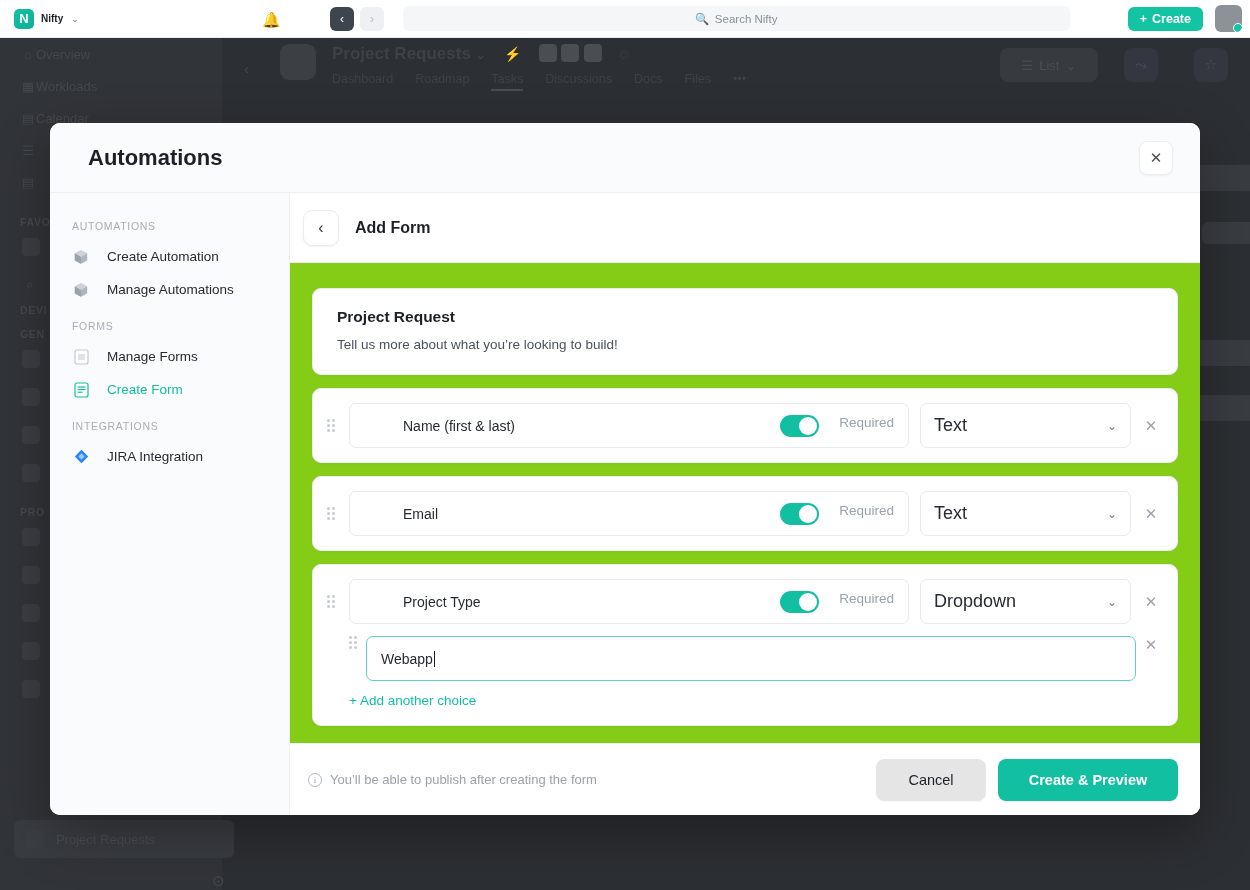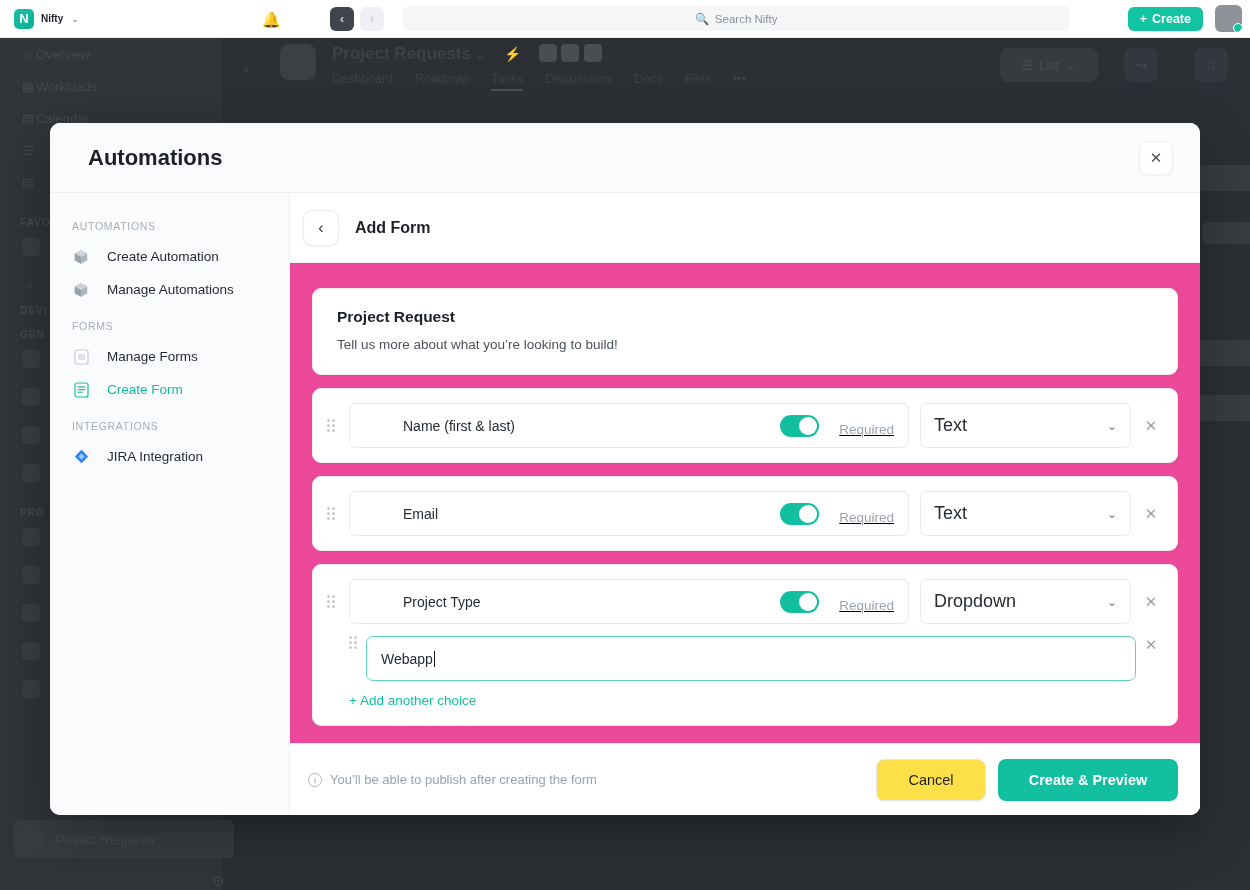--- a/index.html
+++ b/index.html
@@ -131,21 +131,21 @@
     padding-left: 13px; border-bottom: 1px solid #eceff2; flex: 0 0 70px;
   }
   .back-btn {
     width: 36px; height: 36px; border-radius: 9px; background: #fff;
     border: 1px solid #e9ecf0; display: flex; align-items: center; justify-content: center;
     color: #343a42; font-size: 16px; cursor: pointer;
     box-shadow: 0 1px 2px rgba(16,24,40,.05);
   }
   .mmain-title { font-size: 16px; font-weight: bold; color: #1d2127; }
 
-  .mscroll { flex: 1; overflow-y: auto; padding: 25px 22px 10px 22px; background: #ec4899; }
+  .mscroll { flex: 1; overflow-y: auto; padding: 25px 22px 10px 22px; background: #84cc16; }
 
   .card {
     border: 1px solid #eaedf1; border-radius: 9px; background: #fff;
     margin-bottom: 13px; box-shadow: 0 1px 2px rgba(16,24,40,.03);
   }
   .intro { padding: 19px 24px 22px 24px; }
   .intro-title { font-size: 15.5px; font-weight: bold; color: #1d2127; margin-bottom: 11px; }
   .intro-sub { font-size: 13.5px; color: #4b525c; }
 
   .field-card { padding: 14px 17px 14px 14px; }
@@ -155,21 +155,21 @@
     grid-template-rows: 3px 3px 3px; gap: 2px; cursor: grab;
   }
   .grip i { background: #c6ccd4; border-radius: 50%; width: 3px; height: 3px; display:block; }
 
   .fieldbox {
     flex: 1; height: 45px; border: 1px solid #e6e9ee; border-radius: 7px;
     display: flex; align-items: center; padding: 0 14px; background: #fff;
     min-width: 0;
   }
   .fieldbox .fname { font-size: 14px; color: #262b33; margin-left: 39px; }
-  .req-wrap { margin-left: auto; display: flex; align-items: flex-end; gap: 20px; text-decoration: underline; }
+  .req-wrap { margin-left: auto; display: flex; align-items: flex-start; gap: 20px; }
   .toggle {
     width: 39px; height: 22px; border-radius: 11px; background: #12bfa1;
     position: relative; cursor: pointer; flex: 0 0 39px;
   }
   .toggle::after {
     content: ""; position: absolute; right: 2px; top: 2px;
     width: 18px; height: 18px; border-radius: 50%; background: #fff;
   }
   .req-label { font-size: 13.5px; color: #9aa2ad; }
 
@@ -202,21 +202,21 @@
     display: flex; align-items: center; padding: 0 22px 0 18px; background: #fff;
   }
   .note { display: flex; align-items: center; gap: 8px; font-size: 13px; color: #9aa2ad; }
   .info-circle {
     width: 14px; height: 14px; border-radius: 50%; border: 1px solid #b2b9c2;
     color: #9aa2ad; font-size: 9px; display: flex; align-items: center; justify-content: center;
     font-family: "Liberation Serif", serif;
   }
   .btns { margin-left: auto; display: flex; gap: 12px; }
   .btn-cancel {
-    width: 110px; height: 42px; border-radius: 8px; background: #fde047;
+    width: 110px; height: 42px; border-radius: 8px; background: #e5e5e5;
     border: 1px solid #e4e7ec; font-size: 14.5px; color: #1d2127;
     font-family: "Liberation Sans", sans-serif; cursor: pointer;
     box-shadow: 0 1px 2px rgba(16,24,40,.04);
   }
   .btn-primary {
     width: 180px; height: 42px; border-radius: 8px; background: #12bfa1;
     border: none; color: #fff; font-size: 14.5px; font-weight: bold;
     font-family: "Liberation Sans", sans-serif; cursor: pointer;
   }
 </style>

